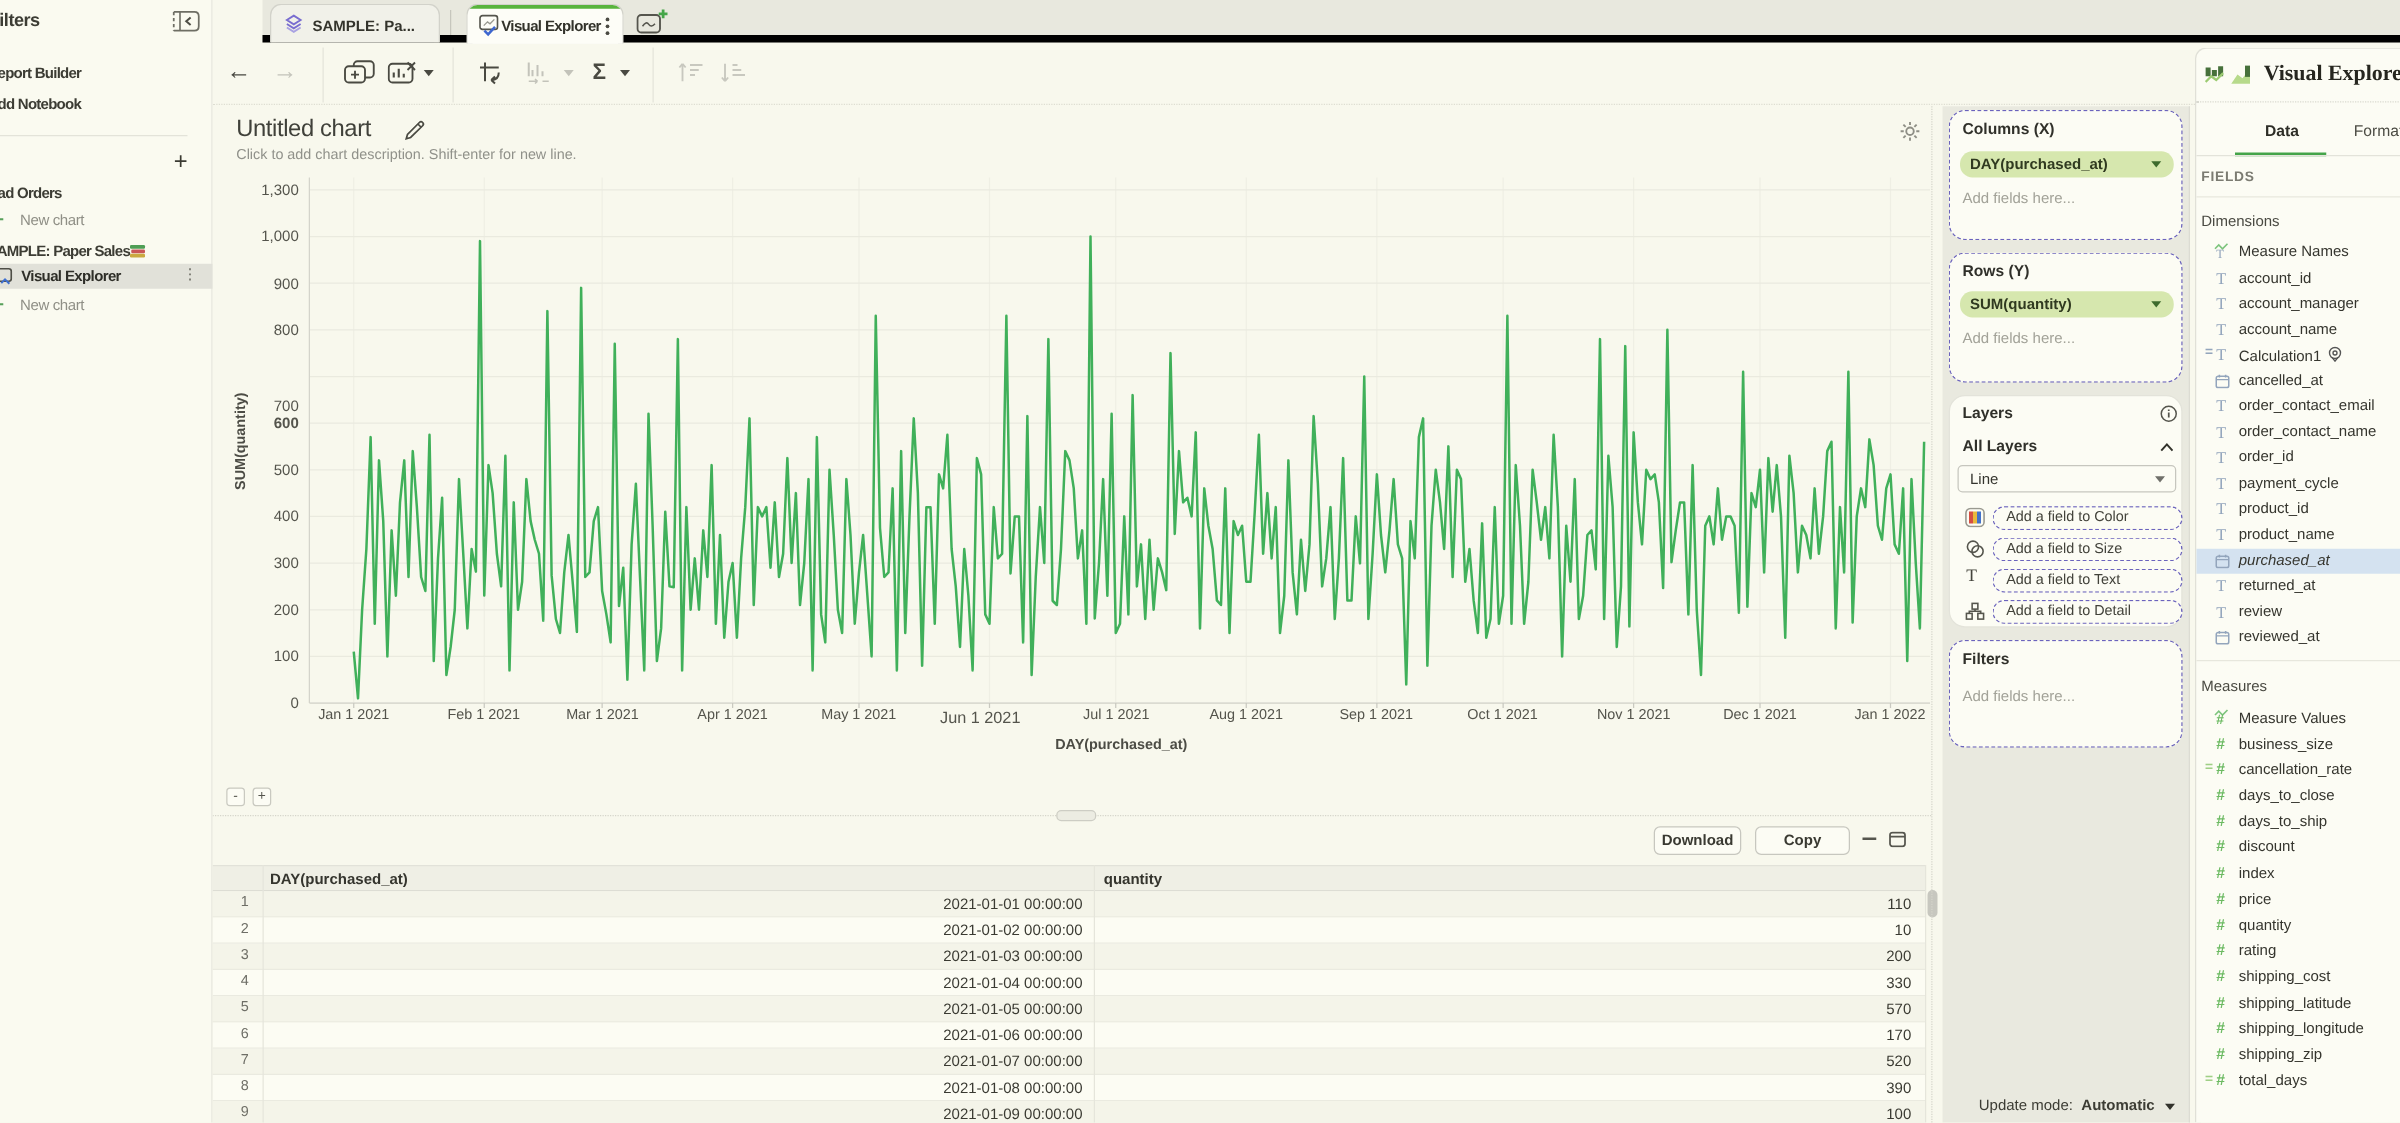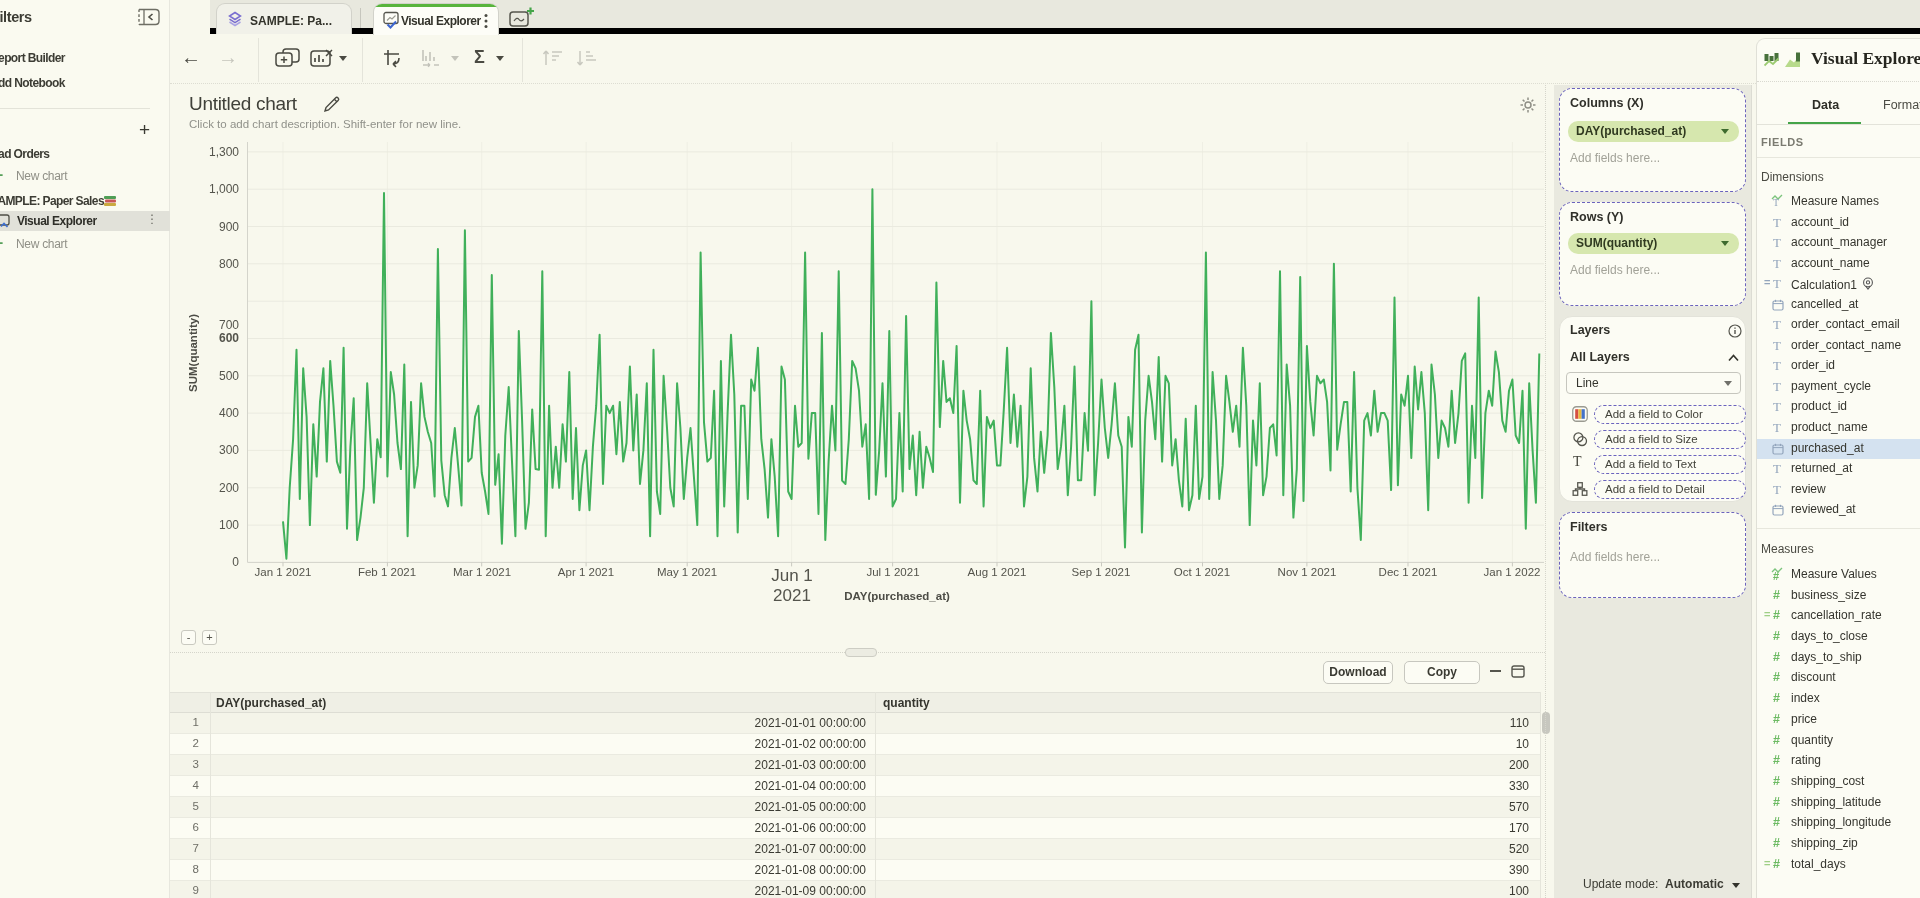--- a/index.html
+++ b/index.html
@@ -237,21 +237,21 @@
     <line x1="1238.0" y1="478.4" x2="1238.0" y2="482.4" stroke="#c9c9c0" stroke-width="1"></line>
     <line x1="1342.4" y1="478.4" x2="1342.4" y2="482.4" stroke="#c9c9c0" stroke-width="1"></line>
   <polyline points="113.0,437.3 116.4,474.7 119.7,403.8 123.1,355.2 126.5,265.7 129.8,415.0 133.2,284.3 136.6,332.9 139.9,441.1 143.3,340.3 146.7,392.6 150.0,317.9 153.4,284.3 156.8,377.6 160.2,276.9 163.5,321.7 166.9,377.6 170.3,388.8 173.6,263.8 177.0,444.8 180.4,362.7 183.7,314.2 187.1,456.0 190.5,433.6 193.8,403.8 197.2,299.3 200.6,359.0 203.9,418.7 207.3,355.2 210.7,373.3 214.0,108.9 217.4,392.4 220.8,288.1 224.1,310.5 227.5,359.0 230.9,385.1 234.3,280.6 237.6,452.3 241.0,317.9 244.4,403.8 247.7,381.4 251.1,299.3 254.5,332.9 257.8,347.8 261.2,359.0 264.6,412.5 267.9,164.9 271.3,376.3 274.7,411.2 278.0,422.4 281.4,373.9 284.8,344.0 288.1,381.4 291.5,421.5 294.9,146.3 298.2,377.6 301.6,373.9 305.0,332.9 308.4,321.7 311.7,388.8 315.1,407.5 318.5,429.9 321.8,191.0 325.2,400.8 328.6,370.2 331.9,459.7 335.3,351.5 338.7,303.0 342.0,377.6 345.4,452.3 348.8,247.0 352.1,336.6 355.5,444.8 358.9,418.7 362.2,325.4 365.6,385.1 369.0,385.8 372.3,187.3 375.7,452.3 379.1,321.7 382.5,403.8 385.8,362.7 389.2,403.8 392.6,340.3 395.9,377.6 399.3,288.1 402.7,415.0 406.0,344.0 409.4,426.2 412.8,381.4 416.1,366.4 419.5,426.2 422.9,362.7 426.2,321.7 429.6,250.7 433.0,400.0 436.3,321.7 439.7,329.1 443.1,321.7 446.4,370.2 449.8,317.9 453.2,377.6 456.5,359.0 459.9,282.5 463.3,366.4 466.7,310.5 470.0,400.0 473.4,366.4 476.8,299.3 480.1,452.3 483.5,265.7 486.9,407.5 490.2,429.9 493.6,291.8 497.0,344.0 500.3,403.8 503.7,422.4 507.1,299.3 510.4,344.0 513.8,415.0 517.2,373.9 520.5,344.0 523.9,392.6 527.3,441.1 530.6,168.6 534.0,338.4 537.4,377.6 540.8,373.9 544.1,306.7 547.5,452.3 550.9,276.9 554.2,422.4 557.6,329.1 561.0,250.7 564.3,310.5 567.7,448.5 571.1,321.7 574.4,321.7 577.8,415.0 581.2,295.5 584.5,306.7 587.9,263.8 591.3,355.2 594.6,385.1 598.0,433.6 601.4,355.2 604.7,392.6 608.1,452.3 611.5,282.5 614.9,295.5 618.2,407.5 621.6,415.0 625.0,321.7 628.3,362.7 631.7,359.0 635.1,168.6 638.4,374.8 641.8,329.1 645.2,329.1 648.5,429.9 651.9,248.9 655.3,456.0 658.6,377.6 662.0,321.7 665.4,366.4 668.7,187.3 672.1,396.6 675.5,400.0 678.8,355.2 682.2,276.9 685.6,284.3 689.0,306.7 692.3,362.7 695.7,340.3 699.1,415.0 702.4,105.2 705.8,410.8 709.2,366.4 712.5,299.3 715.9,392.6 719.3,247.0 722.6,422.4 726.0,415.0 729.4,329.1 732.7,407.5 736.1,232.1 739.5,385.1 742.8,351.5 746.2,411.2 749.6,347.8 752.9,403.8 756.3,362.7 759.7,373.9 763.0,388.1 766.4,198.5 769.8,343.1 773.2,276.9 776.5,317.9 779.9,314.2 783.3,329.1 786.6,261.9 790.0,418.7 793.4,306.7 796.7,336.6 800.1,355.2 803.5,396.3 806.8,400.0 810.2,306.7 813.6,422.4 816.9,332.9 820.3,344.0 823.7,336.6 827.0,381.4 830.4,381.4 833.8,325.4 837.1,263.8 840.5,359.0 843.9,310.5 847.3,362.7 850.6,321.7 854.0,422.4 857.4,392.6 860.7,284.3 864.1,373.9 867.5,407.5 870.8,347.8 874.2,388.8 877.6,351.5 880.9,248.9 884.3,303.0 887.7,385.1 891.0,362.7 894.4,321.7 897.8,411.2 901.1,362.7 904.5,282.5 907.9,396.3 911.2,396.3 914.6,329.1 918.0,366.7 921.4,217.2 924.7,411.2 928.1,359.0 931.5,295.5 934.8,344.0 938.2,373.9 941.6,340.3 944.9,299.3 948.3,351.5 951.7,362.7 955.0,463.5 958.4,332.9 961.8,362.7 965.1,265.7 968.5,250.7 971.9,448.5 975.2,336.6 978.6,291.8 982.0,317.9 985.3,355.2 988.7,273.1 992.1,377.6 995.5,291.8 998.8,299.3 1002.2,381.4 1005.6,355.2 1008.9,396.3 1012.3,422.4 1015.7,334.7 1019.0,426.2 1022.4,411.2 1025.8,321.7 1029.1,415.0 1032.5,392.6 1035.9,168.6 1039.2,415.0 1042.6,288.1 1046.0,336.6 1049.3,415.0 1052.7,381.4 1056.1,291.8 1059.4,317.9 1062.8,347.8 1066.2,321.7 1069.5,362.7 1072.9,263.8 1076.3,321.7 1079.7,441.1 1083.0,336.6 1086.4,381.4 1089.8,299.3 1093.1,411.2 1096.5,392.6 1099.9,344.0 1103.2,340.3 1106.6,371.5 1110.0,187.3 1113.3,411.2 1116.7,280.6 1120.1,321.7 1123.4,433.6 1126.8,385.1 1130.2,192.9 1133.5,417.1 1136.9,261.9 1140.3,317.9 1143.6,351.5 1147.0,291.8 1150.4,299.3 1153.8,295.5 1157.1,317.9 1160.5,386.4 1163.9,179.8 1167.2,365.7 1170.6,340.3 1174.0,317.9 1177.3,317.9 1180.7,407.5 1184.1,288.1 1187.4,403.8 1190.8,456.0 1194.2,336.6 1197.5,329.1 1200.9,351.5 1204.3,306.7 1207.6,347.8 1211.0,329.1 1214.4,329.1 1217.7,336.6 1221.1,406.1 1224.5,213.4 1227.9,401.3 1231.2,310.5 1234.6,321.7 1238.0,291.8 1241.3,373.9 1244.7,282.5 1248.1,325.4 1251.4,288.1 1254.8,329.1 1258.2,426.2 1261.5,280.6 1264.9,310.5 1268.3,373.9 1271.6,336.6 1275.0,344.0 1278.4,362.7 1281.7,306.7 1285.1,359.0 1288.5,329.1 1291.8,276.9 1295.2,269.4 1298.6,418.7 1302.0,321.7 1305.3,373.9 1308.7,213.4 1312.1,414.0 1315.4,329.1 1318.8,306.7 1322.2,321.7 1325.5,267.5 1328.9,288.1 1332.3,336.6 1335.6,347.8 1339.0,306.7 1342.4,295.5 1345.7,351.5 1349.1,359.0 1352.5,306.7 1355.8,444.8 1359.2,299.3 1362.6,366.4 1365.9,418.7 1369.3,269.4" fill="none" stroke="#40b05a" stroke-width="2" stroke-linejoin="round"></polyline>
 </svg>
 
 <div style="position:absolute;left:243px;top:566px;width:80px;text-align:center;font-size:11.5px;color:#54544c;">Jan 1 2021</div>
 <div style="position:absolute;left:347px;top:566px;width:80px;text-align:center;font-size:11.5px;color:#54544c;">Feb 1 2021</div>
 <div style="position:absolute;left:442px;top:566px;width:80px;text-align:center;font-size:11.5px;color:#54544c;">Mar 1 2021</div>
 <div style="position:absolute;left:546px;top:566px;width:80px;text-align:center;font-size:11.5px;color:#54544c;">Apr 1 2021</div>
 <div style="position:absolute;left:647px;top:566px;width:80px;text-align:center;font-size:11.5px;color:#54544c;">May 1 2021</div>
-<div style="position:absolute;left:752px;top:566px;width:80px;text-align:center;font-size:17px;color:#54544c;">Jun 1 2021</div>
+<div style="position:absolute;left:752px;top:566px;width:80px;font-size:13px;color:#54544c;">Jun 1 2021</div>
 <div style="position:absolute;left:853px;top:566px;width:80px;text-align:center;font-size:11.5px;color:#54544c;">Jul 1 2021</div>
 <div style="position:absolute;left:957px;top:566px;width:80px;text-align:center;font-size:11.5px;color:#54544c;">Aug 1 2021</div>
 <div style="position:absolute;left:1061px;top:566px;width:80px;text-align:center;font-size:11.5px;color:#54544c;">Sep 1 2021</div>
 <div style="position:absolute;left:1162px;top:566px;width:80px;text-align:center;font-size:11.5px;color:#54544c;">Oct 1 2021</div>
 <div style="position:absolute;left:1267px;top:566px;width:80px;text-align:center;font-size:11.5px;color:#54544c;">Nov 1 2021</div>
 <div style="position:absolute;left:1368px;top:566px;width:80px;text-align:center;font-size:11.5px;color:#54544c;">Dec 1 2021</div>
 <div style="position:absolute;left:1472px;top:566px;width:80px;text-align:center;font-size:11.5px;color:#54544c;">Jan 1 2022</div>
 <div id="xaxistitle">DAY(purchased_at)</div>
 
 <div class="abs" style="left:181px;top:630px;width:15px;height:15px;background:#fcfcf4;border:1px solid #c9c9c0;border-radius:3px;text-align:center;line-height:12px;font-size:11px;color:#55554d;">-</div>
@@ -421,21 +421,21 @@
             <line x1="3.5" y1="0.8" x2="3.5" y2="3" stroke="#93a5bc" stroke-width="1.2"></line>
             <line x1="8.5" y1="0.8" x2="8.5" y2="3" stroke="#93a5bc" stroke-width="1.2"></line>
             <line x1="1" y1="4.6" x2="11" y2="4.6" stroke="#93a5bc" stroke-width="1"></line>
           </svg></span><span class="fname">cancelled_at</span></div>
 <div class="fitem"><span class="icT">T</span><span class="fname">order_contact_email</span></div>
 <div class="fitem"><span class="icT">T</span><span class="fname">order_contact_name</span></div>
 <div class="fitem"><span class="icT">T</span><span class="fname">order_id</span></div>
 <div class="fitem"><span class="icT">T</span><span class="fname">payment_cycle</span></div>
 <div class="fitem"><span class="icT">T</span><span class="fname">product_id</span></div>
 <div class="fitem"><span class="icT">T</span><span class="fname">product_name</span></div>
-<div class="fitem" style="background:#d4e2f0;"><span class="icCal"><svg width="12" height="12" viewBox="0 0 12 12">
+<div class="fitem" style="background:#d4e2f0;font-style:italic;"><span class="icCal"><svg width="12" height="12" viewBox="0 0 12 12">
             <rect x="1" y="2" width="10" height="9" rx="1.5" fill="none" stroke="#93a5bc" stroke-width="1.2"></rect>
             <line x1="3.5" y1="0.8" x2="3.5" y2="3" stroke="#93a5bc" stroke-width="1.2"></line>
             <line x1="8.5" y1="0.8" x2="8.5" y2="3" stroke="#93a5bc" stroke-width="1.2"></line>
             <line x1="1" y1="4.6" x2="11" y2="4.6" stroke="#93a5bc" stroke-width="1"></line>
           </svg></span><span class="fname">purchased_at</span></div>
 <div class="fitem"><span class="icT">T</span><span class="fname">returned_at</span></div>
 <div class="fitem"><span class="icT">T</span><span class="fname">review</span></div>
 <div class="fitem"><span class="icCal"><svg width="12" height="12" viewBox="0 0 12 12">
             <rect x="1" y="2" width="10" height="9" rx="1.5" fill="none" stroke="#93a5bc" stroke-width="1.2"></rect>
             <line x1="3.5" y1="0.8" x2="3.5" y2="3" stroke="#93a5bc" stroke-width="1.2"></line>

